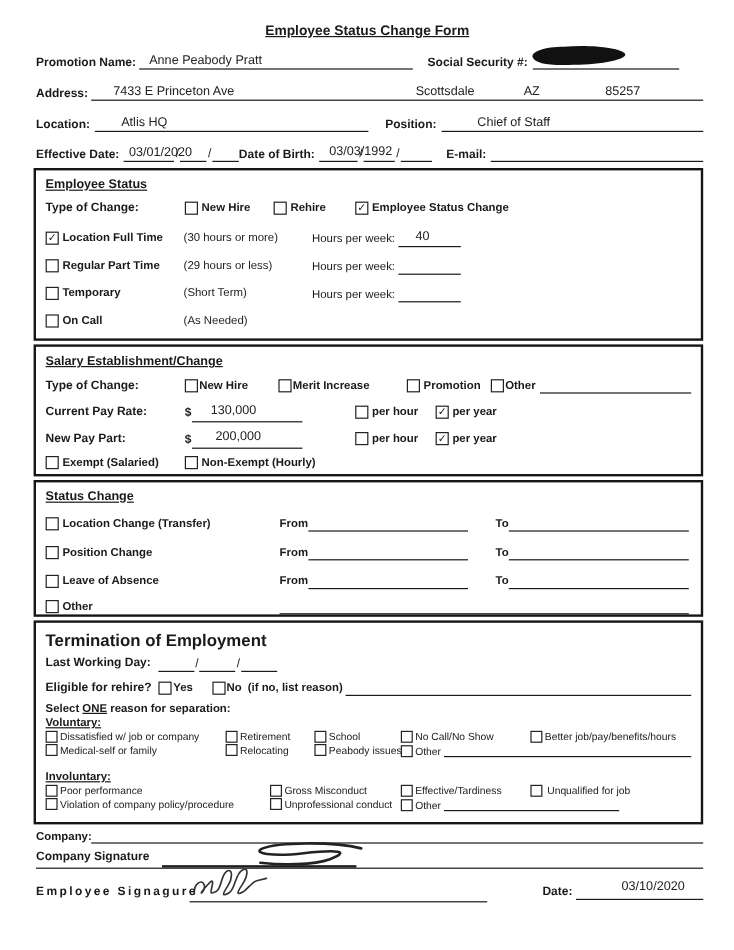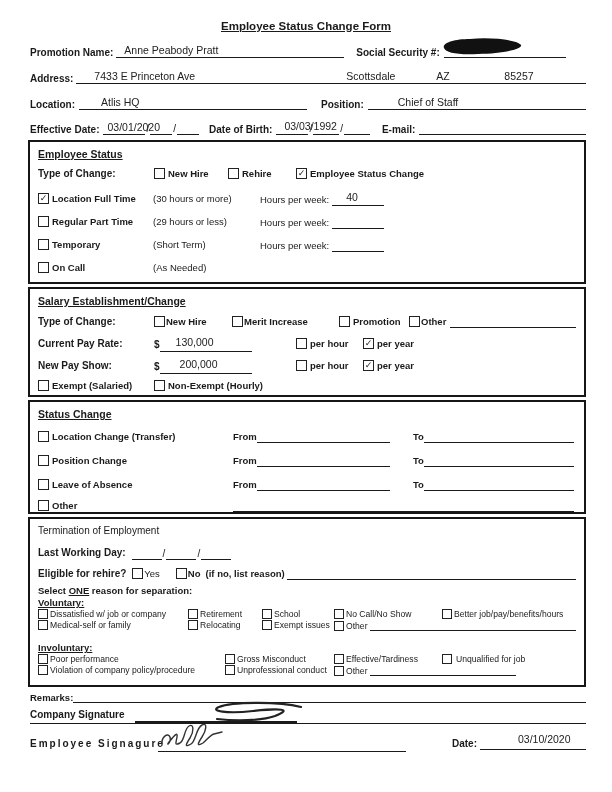--- a/index.html
+++ b/index.html
@@ -11,21 +11,21 @@
   .hrow{display:flex;align-items:flex-end}
   .fline{position:relative;border-bottom:1.2px solid #1a1a1a;height:15px;display:inline-block;vertical-align:bottom}
   .grow{flex:1 1 auto}
   .fval{position:absolute;bottom:1px;font-size:10.5px;font-weight:400;white-space:nowrap;color:#222}
   .cb{display:inline-flex;width:9px;height:9px;border:1.3px solid #222;align-items:center;justify-content:center;
       font-size:9px;line-height:1;flex:none;background:#fff;font-weight:700}
   .cbs{width:8px;height:8px;font-size:8px}
   .olbl{font-size:9.5px;font-weight:700;margin-left:3px;white-space:nowrap}
   .box{position:absolute;left:28px;right:26px;border:2px solid #161616;background:#fff}
   .sechead{font-weight:700;font-size:10.5px;text-decoration:underline;white-space:nowrap}
-  .sechead2{font-weight:400;font-size:10px;white-space:nowrap}
+  .sechead2{font-weight:700;font-size:14px;white-space:nowrap}
   .item{display:flex;align-items:center}
   .detail{font-size:9.5px;font-weight:400;white-space:nowrap}
   .titem{display:flex;align-items:center;font-size:8.6px;font-weight:400;white-space:nowrap}
   .titem .tl{margin-left:2px}
   .dseg{display:inline-block;border-bottom:1.2px solid #1a1a1a;height:13px}
   .dsl{font-size:10px;padding:0 1px;line-height:13px}
   .dwrap{position:relative;display:inline-flex;align-items:flex-end}
   .uline{text-decoration:underline}
   .sig-label-spaced{font-weight:700;font-size:10px;letter-spacing:2px;white-space:nowrap}
   svg{display:block}
@@ -76,21 +76,21 @@
   <div class="abs hrow" style="top:119px;left:30px;right:26px;height:16px">
     <span class="lbl">Effective Date:</span>
     <span class="dwrap" style="margin-left:4px">
       <span class="dseg" style="width:42px"></span>
         <span class="dsl">/</span>
         <span class="dseg" style="width:22px"></span>
         <span class="dsl">/</span>
         <span class="dseg" style="width:22px"></span>
       <span class="fval" style="left:4px;bottom:2px">03/01/2020</span>
     </span>
-    <span class="lbl" style="margin-left:10px">Date of Birth:</span>
+    <span class="lbl" style="margin-left:0">Date of Birth:</span>
     <span class="dwrap" style="margin-left:4px">
       <span class="dseg" style="width:32px"></span>
         <span class="dsl">/</span>
         <span class="dseg" style="width:26px"></span>
         <span class="dsl">/</span>
         <span class="dseg" style="width:26px"></span>
       <span class="fval" style="left:8px;bottom:3px">03/03/1992</span>
     </span>
     <span class="lbl" style="margin-left:12px">E-mail:</span>
     <span class="fline grow" style="margin-left:4px"></span>
@@ -190,21 +190,21 @@
         <span class="cb"></span>
         <span class="olbl" style="font-weight:600">per hour</span>
       </span>
       <span class="item" style="position:absolute;left:325px">
         <span class="cb">✓</span>
         <span class="olbl" style="font-weight:600">per year</span>
       </span>
     </div>
 
     <div class="abs item" style="top:68px;left:8px;right:8px;height:17px">
-      <span class="lbl" style="font-weight:600">New Pay Show:</span>
+      <span class="lbl" style="font-weight:600">New Pay Part:</span>
       <span class="item" style="position:absolute;left:116px;bottom:0">
         <span class="lbl">$</span>
         <span class="fline" style="width:92px;height:14px">
           <span class="fval" style="left:20px;bottom:3px">200,000</span>
         </span>
       </span>
       <span class="item" style="position:absolute;left:258px">
         <span class="cb"></span>
         <span class="olbl" style="font-weight:600">per hour</span>
       </span>
@@ -286,21 +286,21 @@
           <span class="dseg" style="width:30px"></span>
           <span class="dsl">/</span>
           <span class="dseg" style="width:30px"></span>
       </span>
     </div>
 
     <div class="abs item" style="top:47px;left:8px;right:8px;height:15px">
       <span class="lbl" style="font-weight:600">Eligible for rehire?</span>
       <span class="item" style="margin-left:6px">
         <span class="cb"></span>
-        <span class="olbl" style="margin-left:1px;font-weight:400">Yes</span>
+        <span class="olbl" style="margin-left:1px;font-weight:700">Yes</span>
       </span>
       <span class="item" style="margin-left:16px">
         <span class="cb"></span>
         <span class="olbl" style="margin-left:1px;font-weight:600">No</span>
       </span>
       <span class="olbl" style="margin-left:5px;font-weight:600">(if no, list reason)</span>
       <span class="fline grow" style="margin-left:2px;height:12px"></span>
     </div>
 
     <div class="abs" style="top:66px;left:8px;font-size:9.5px;font-weight:700">
@@ -336,21 +336,21 @@
       <span class="titem" style="position:absolute;left:0">
           <span class="cb cbs"></span>
           <span class="tl">Medical-self or family</span>
         </span>
       <span class="titem" style="position:absolute;left:150px">
           <span class="cb cbs"></span>
           <span class="tl">Relocating</span>
         </span>
       <span class="titem" style="position:absolute;left:224px">
           <span class="cb cbs"></span>
-          <span class="tl">Exempt issues</span>
+          <span class="tl">Peabody issues</span>
         </span>
       <span class="titem" style="position:absolute;left:296px;right:0">
           <span class="cb cbs"></span>
           <span class="tl">Other</span>
           <span class="fline grow" style="height:10px;margin-left:2px"></span>
         </span>
     </div>
 
     <div class="abs sechead" style="top:123px;left:8px;font-size:9.5px">Involuntary:</div>
 
@@ -384,21 +384,21 @@
         </span>
       <span class="titem" style="position:absolute;left:296px;right:60px">
           <span class="cb cbs"></span>
           <span class="tl">Other</span>
           <span class="fline grow" style="height:10px;margin-left:2px"></span>
         </span>
     </div>
   </div>
 
   <div class="abs hrow" style="top:690px;left:30px;right:26px;height:13px">
-    <span class="lbl" style="font-weight:600;font-size:9.5px">Remarks:</span>
+    <span class="lbl" style="font-weight:600;font-size:9.5px">Company:</span>
     <span class="fline grow" style="height:11px"></span>
   </div>
 
   <div class="abs" style="top:706px;left:30px;right:26px;height:16px">
     <span class="lbl" style="position:absolute;left:0;bottom:2px;font-weight:600">Company Signature</span>
     <span class="fline" style="position:absolute;left:105px;width:162px;height:15px;border-bottom-width:2px">
       <svg class="abs" style="left:62px;bottom:-4px" width="110" height="26" viewBox="0 0 110 26">
         <path d="M104,8 C80,2 34,3 22,8 C12,12 30,15 56,12 C84,9 96,10 78,17 C64,22 38,22 20,20" fill="none" stroke="#222" stroke-width="2.2" stroke-linecap="round"></path>
       </svg>
     </span>

